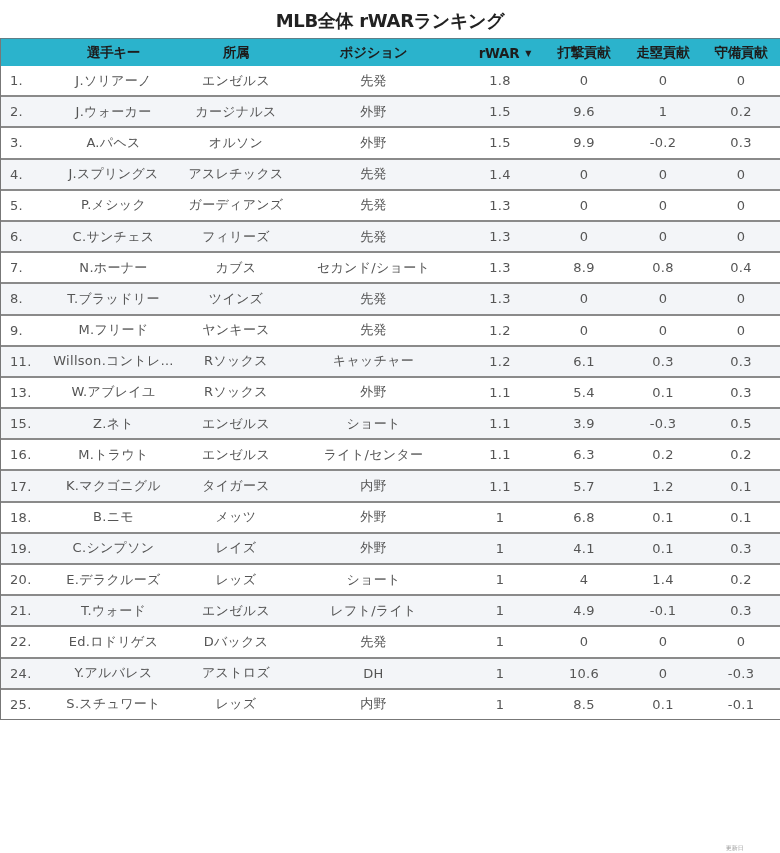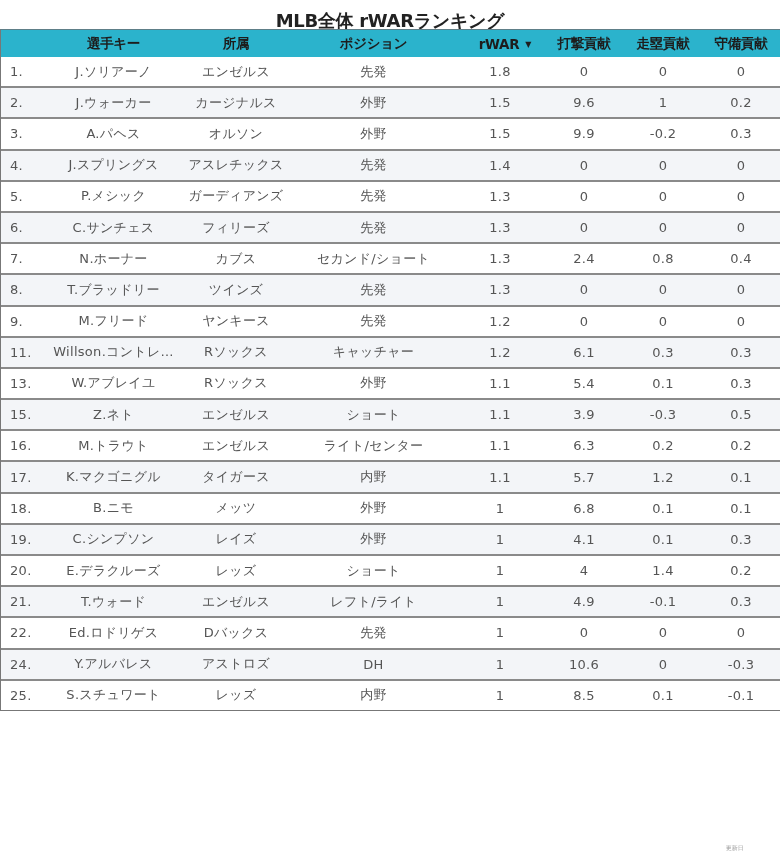--- a/index.html
+++ b/index.html
@@ -19,21 +19,21 @@
       width: 780px;
       text-align: center;
       font-size: 18px;
       font-weight: bold;
       color: #222;
       font-family: "DejaVu Sans", sans-serif;
       letter-spacing: -0.3px;
     }
     .table-wrap {
       position: absolute;
-      top: 29px;
+      top: 38px;
       left: 0;
       width: 779px;
       border: 1px solid #777;
       border-top: 1px solid #5e7f88;
     }
     table {
       border-collapse: collapse;
       width: 779px;
       table-layout: fixed;
     }
@@ -179,21 +179,21 @@
           <td>0</td>
           <td>0</td>
           <td>0</td>
         </tr>
         <tr>
           <td class="rank">7.</td>
           <td>N.ホーナー</td>
           <td>カブス</td>
           <td>セカンド/ショート</td>
           <td>1.3</td>
-          <td>2.4</td>
+          <td>8.9</td>
           <td>0.8</td>
           <td>0.4</td>
         </tr>
         <tr>
           <td class="rank">8.</td>
           <td>T.ブラッドリー</td>
           <td>ツインズ</td>
           <td>先発</td>
           <td>1.3</td>
           <td>0</td>

